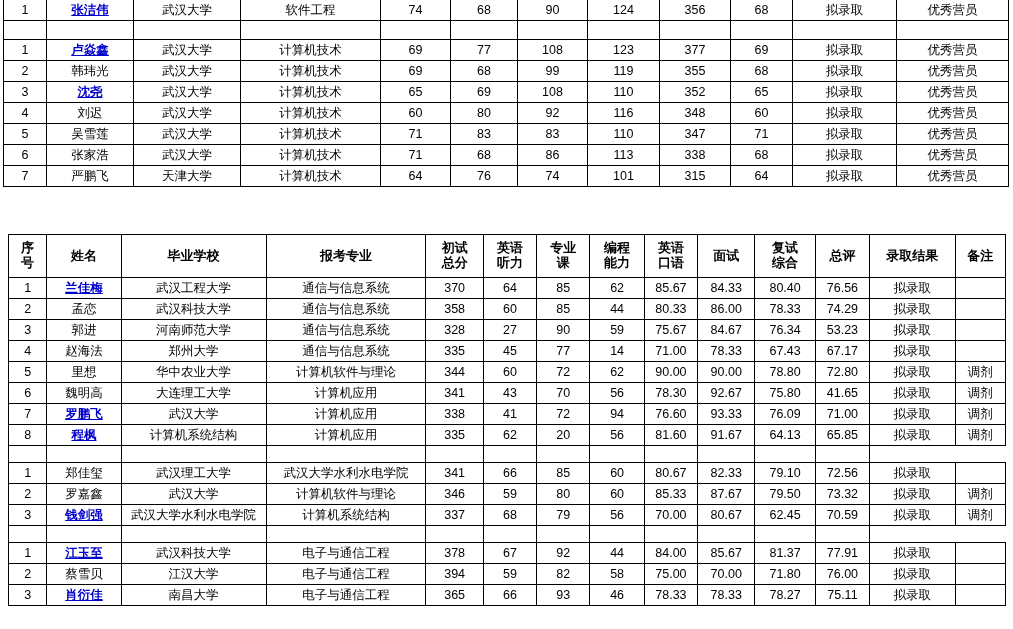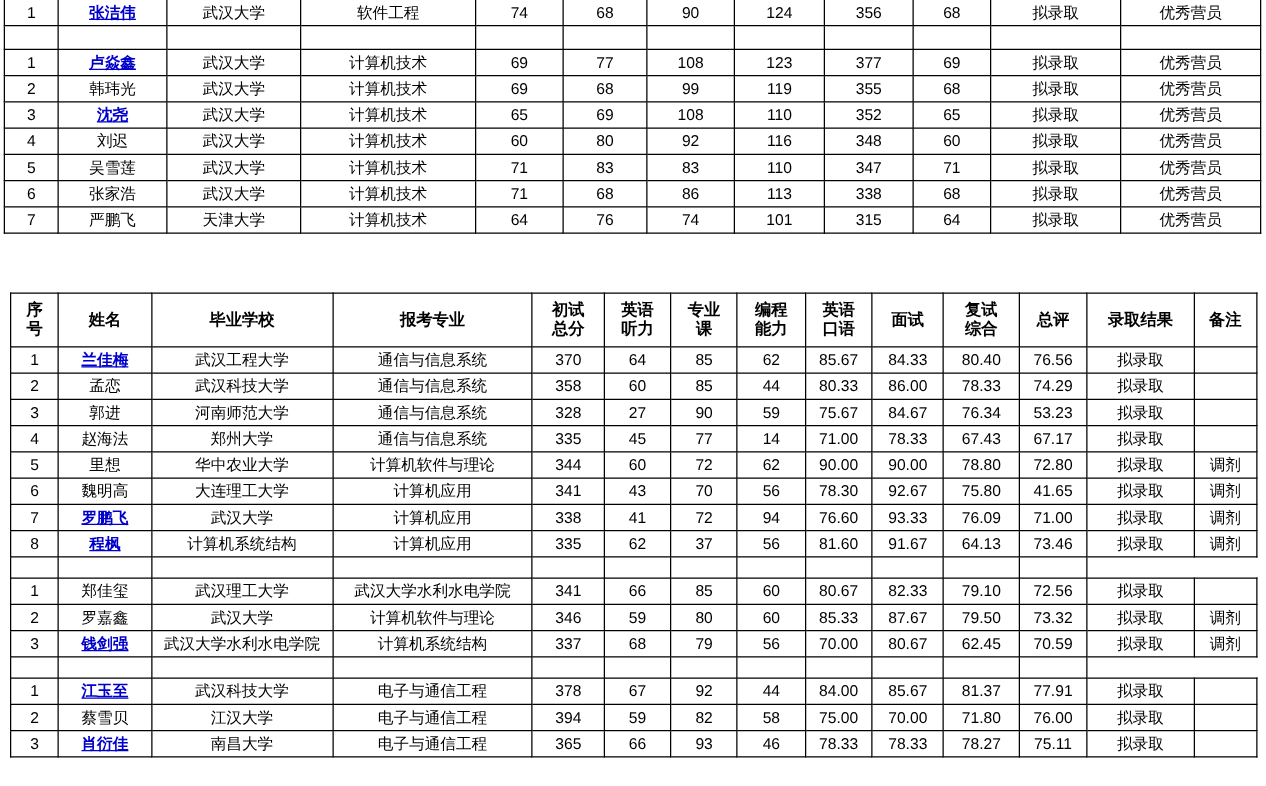--- a/index.html
+++ b/index.html
@@ -414,26 +414,26 @@
             <td>拟录取</td>
             <td>调剂</td>
           </tr>
           <tr>
             <td>8</td>
             <td><span class="name-link">程枫</span></td>
             <td>计算机系统结构</td>
             <td>计算机应用</td>
             <td>335</td>
             <td>62</td>
-            <td>37</td>
+            <td>20</td>
             <td>56</td>
             <td>81.60</td>
             <td>91.67</td>
             <td>64.13</td>
-            <td>73.46</td>
+            <td>65.85</td>
             <td>拟录取</td>
             <td>调剂</td>
           </tr>
           <tr class="blank-sep">
             <td>&nbsp;</td>
             <td>&nbsp;</td>
             <td>&nbsp;</td>
             <td>&nbsp;</td>
             <td>&nbsp;</td>
             <td>&nbsp;</td>

